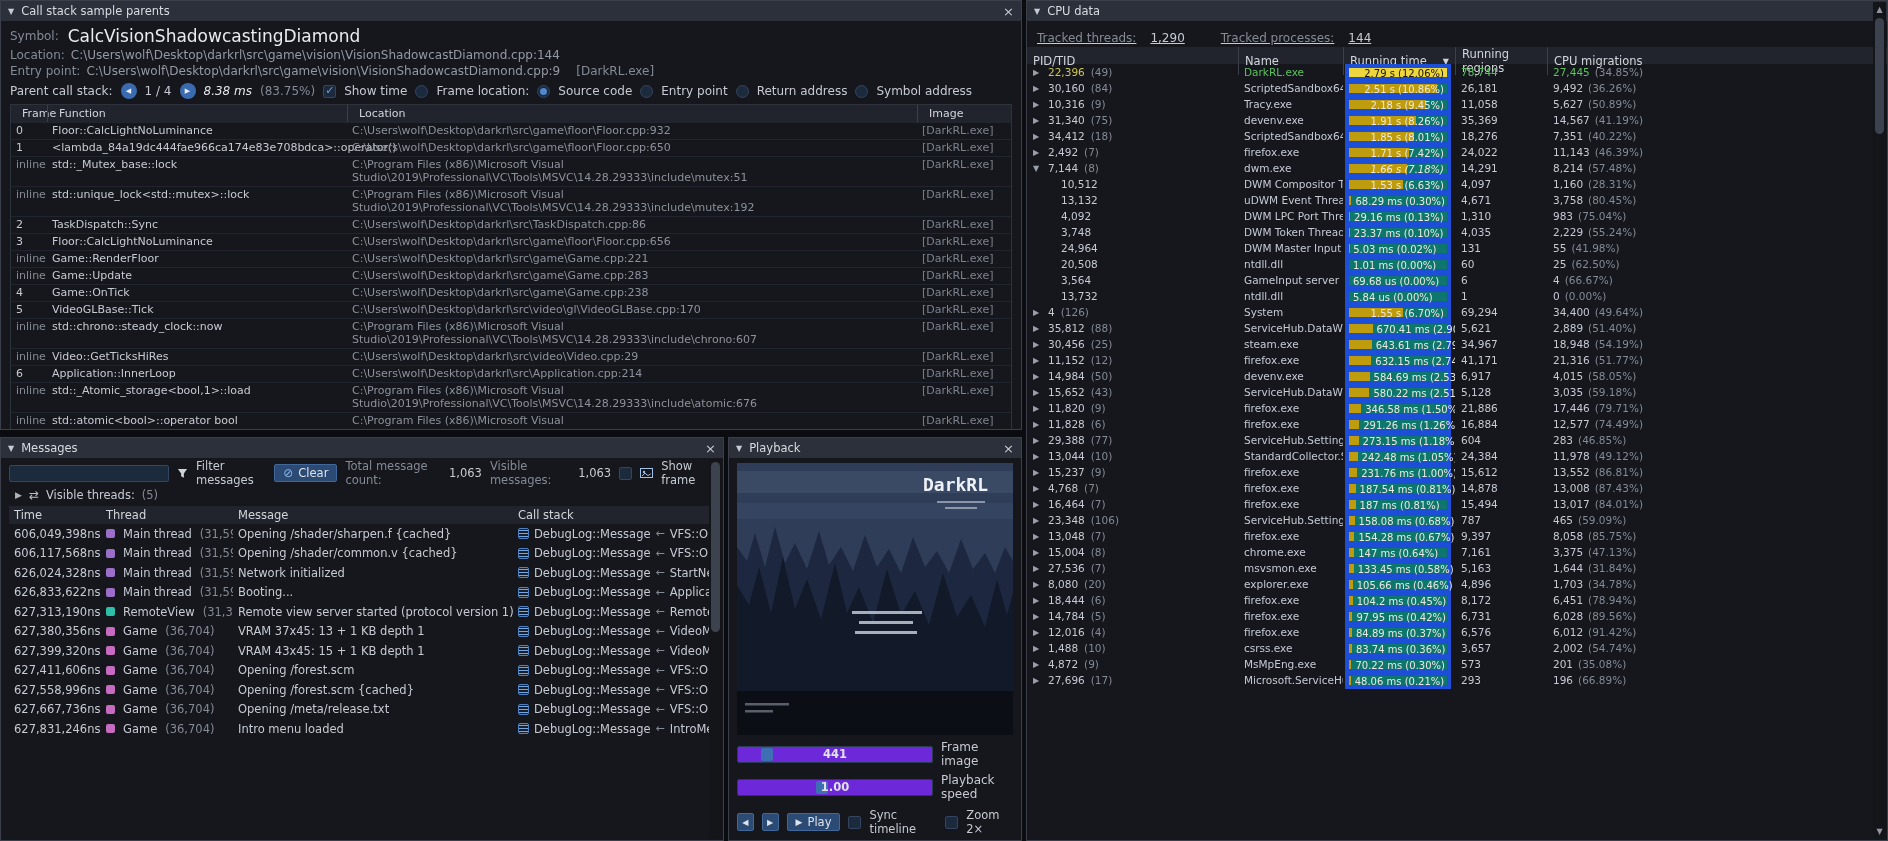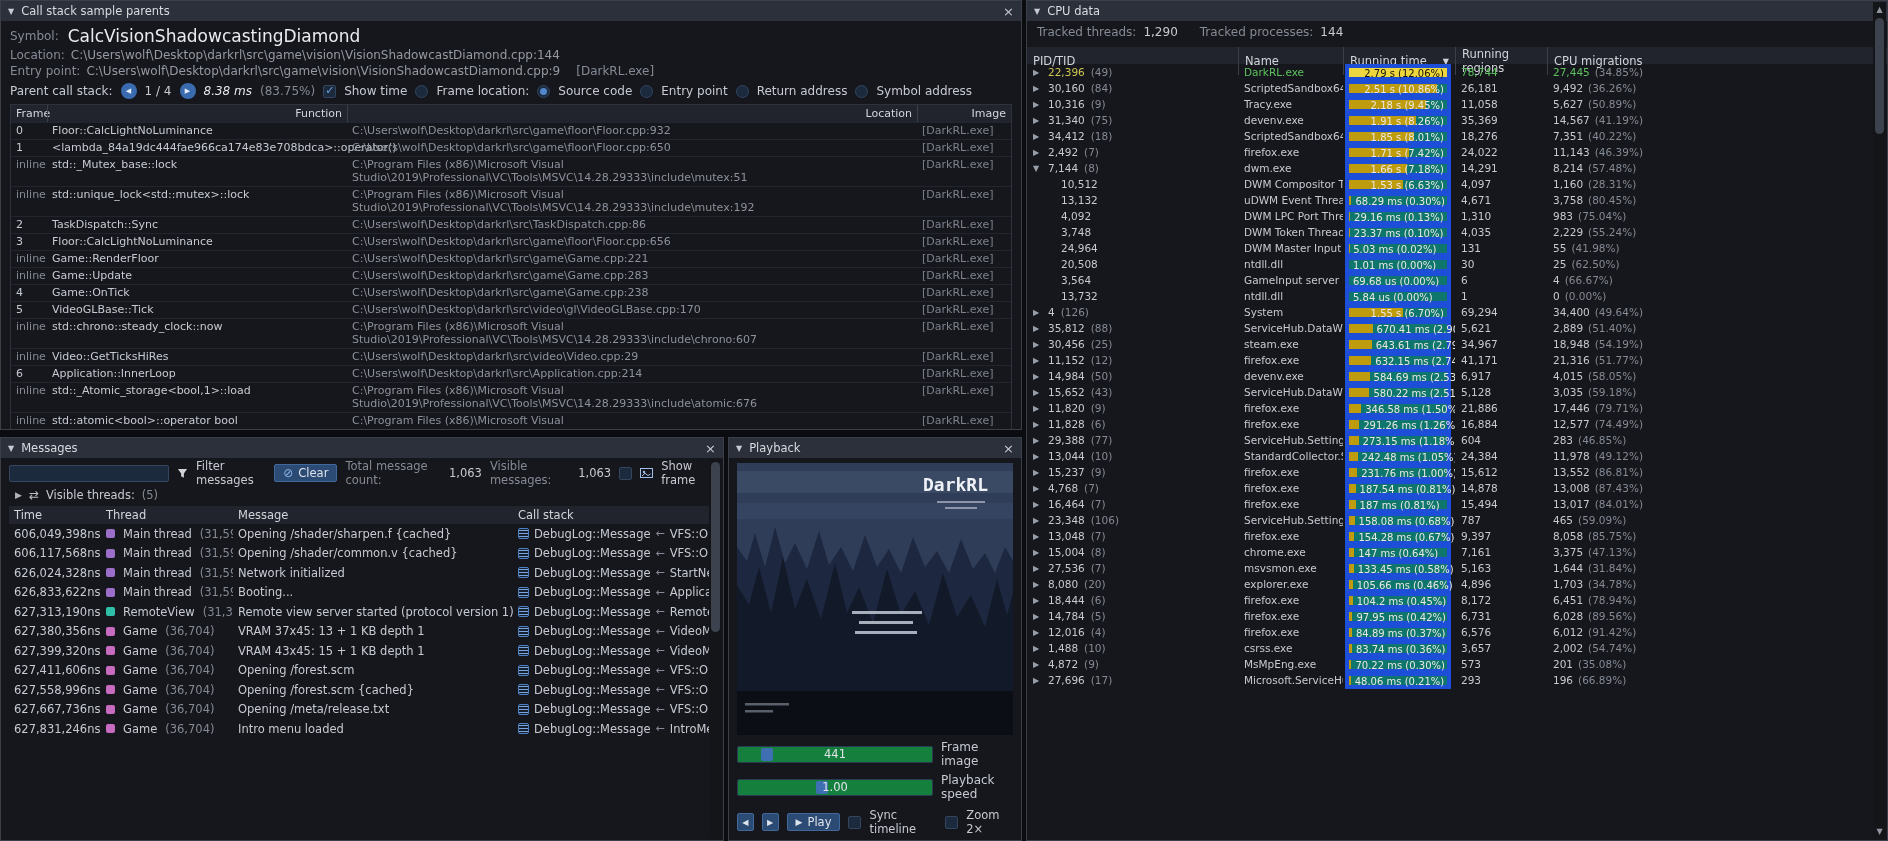--- a/index.html
+++ b/index.html
@@ -27,21 +27,21 @@
 .cs-body{padding:5px 9px 0;}
 .line{display:flex;align-items:center;gap:6px;margin-top:2px;}
 .sym{margin-top:0;}
 .sym-name{font-size:17px;color:#e9ebef;margin-left:3px;}
 .loc{color:#9599a2;}
 .imglab{margin-left:10px;}
 .ctrl{gap:8px;margin-top:5px;}
 .cs-table{margin-top:5px;border:1px solid #2e323c;font-size:11px;}
 .cs-hrow,.cs-row{display:grid;grid-template-columns:36px 300px 570px 1fr;}
 .cs-hrow{background:#21242c;color:#d2d5db;}
-.cs-hrow>span{padding:2px 5px;border-left:1px solid #3a3f49;text-align:right;}
+.cs-hrow>span{padding:2px 11px;border-left:1px solid #3a3f49;}
 .cs-hrow>span:first-child{border-left:none;}
 .cs-row{border-top:1px solid #212530;}
 .cs-row>span{padding:1px 5px 2px;line-height:13px;}
 .c-loc{color:#8d919b;}
 .c-img{color:#7d828c;}
 
 
 .msg-body{padding:4px 8px 0;}
 .msg-ctrl{display:flex;align-items:center;gap:8px;height:22px;font-size:11.5px;}
 .filter-input{width:160px;height:17px;background:#1c2a3e;border:1px solid #33455f;border-radius:2px;flex:none;}
@@ -60,31 +60,31 @@
 .swatch{width:9px;height:9px;border-radius:2px;flex:none;}
 .m-stack{display:flex;align-items:center;gap:5px;}
 .stack-icon{width:11px;height:11px;flex:none;border:1px solid #4d80c0;border-radius:2px;
   background:repeating-linear-gradient(180deg,#78a5dc 1px,#78a5dc 2px,#16202e 2px,#16202e 4px);}
 .arrow{font-size:11px;}
 
 
 .pb-body{padding:5px 8px 0;}
 .shot{display:block;width:276px;height:272px;background:#10131b;}
 .sliderrow{display:flex;align-items:center;gap:8px;margin-top:5px;}
-.slider{position:relative;width:196px;height:17px;background:#15803d;border:1px solid #2b3b54;border-radius:2px;flex:none;}
+.slider{position:relative;width:196px;height:17px;background:#6d28d9;border:1px solid #2b3b54;border-radius:2px;flex:none;font-weight:bold;}
 .grab{position:absolute;top:1px;bottom:1px;width:12px;background:#3e6fb3;border-radius:2px;}
 .sval{position:absolute;inset:0;text-align:center;line-height:15px;font-size:11.5px;color:#e0e4ea;}
 .transport{display:flex;align-items:center;gap:8px;margin-top:7px;font-size:11.5px;}
 .sqbtn{width:19px;height:18px;background:#2b4a74;border:1px solid #41689a;border-radius:2px;color:#dde3ea;
   font-size:8px;display:inline-flex;align-items:center;justify-content:center;font-family:inherit;}
 .picon{font-size:9px;}
 
 
 .cpu-body{padding:4px 0 0;}
-.cpu-info{display:flex;gap:7px;align-items:flex-start;height:20px;padding:0 10px;}
+.cpu-info{display:flex;gap:14px;align-items:flex-end;height:20px;padding:0 10px;text-decoration:underline;}
 .sp{width:8px;flex:none;}
 .cpu-hrow{display:grid;grid-template-columns:211px 105px 112px 92px 1fr;background:#21242c;height:17px;align-items:center;margin-top:2px;font-size:11.5px;color:#d2d5db;}
 .cpu-hrow>span{padding:0 6px;border-left:1px solid #3a3f49;height:100%;display:flex;align-items:center;}
 .cpu-hrow>span:first-child{border-left:none;}
 .sort-arrow{margin-left:auto;font-size:8px;color:#cfd3da;}
 .cpu-row{display:grid;grid-template-columns:211px 105px 112px 92px 1fr;height:16px;align-items:center;font-size:10.5px;}
 .cpu-row>span{padding:0 6px;white-space:nowrap;overflow:hidden;}
 .pidc{display:flex;align-items:center;gap:6px;}
 .pid-child{padding-left:34px !important;}
 .exp{width:9px;font-size:8px;color:#9aa0aa;flex:none;}
@@ -671,21 +671,21 @@
           <div class="cpu-row">
             <span class="pidc">
               <span class="exp">▼</span>
               <span>7,144</span>
               <span class="dim">(8)</span>
             </span>
             <span class="namec">dwm.exe</span>
             <span class="barc">
               <span class="bar">
                 <span class="fill" style="width: 59.594%;"></span>
-                <span class="bart" style="right: 3px;">1.66 s (7.18%)</span>
+                <span class="bart" style="right: 3px; font-style: italic;">1.66 s (7.18%)</span>
               </span>
             </span>
             <span>14,291</span>
             <span class="migc">
               <span>8,214</span>
               <span class="dim">(57.48%)</span>
             </span>
           </div>
           <div class="cpu-row">
             <span class="pidc pid-child">
@@ -776,21 +776,21 @@
             <span class="pidc pid-child">
               <span>20,508</span>
             </span>
             <span class="namec">ntdll.dll</span>
             <span class="barc">
               <span class="bar">
                 <span class="fill" style="width: 0.0332%;"></span>
                 <span class="bart" style="left: calc(0.0332% + 4px);">1.01 ms (0.00%)</span>
               </span>
             </span>
-            <span>30</span>
+            <span>60</span>
             <span class="migc">
               <span>25</span>
               <span class="dim">(62.50%)</span>
             </span>
           </div>
           <div class="cpu-row">
             <span class="pidc pid-child">
               <span>3,564</span>
             </span>
             <span class="namec">GameInput server</span>

